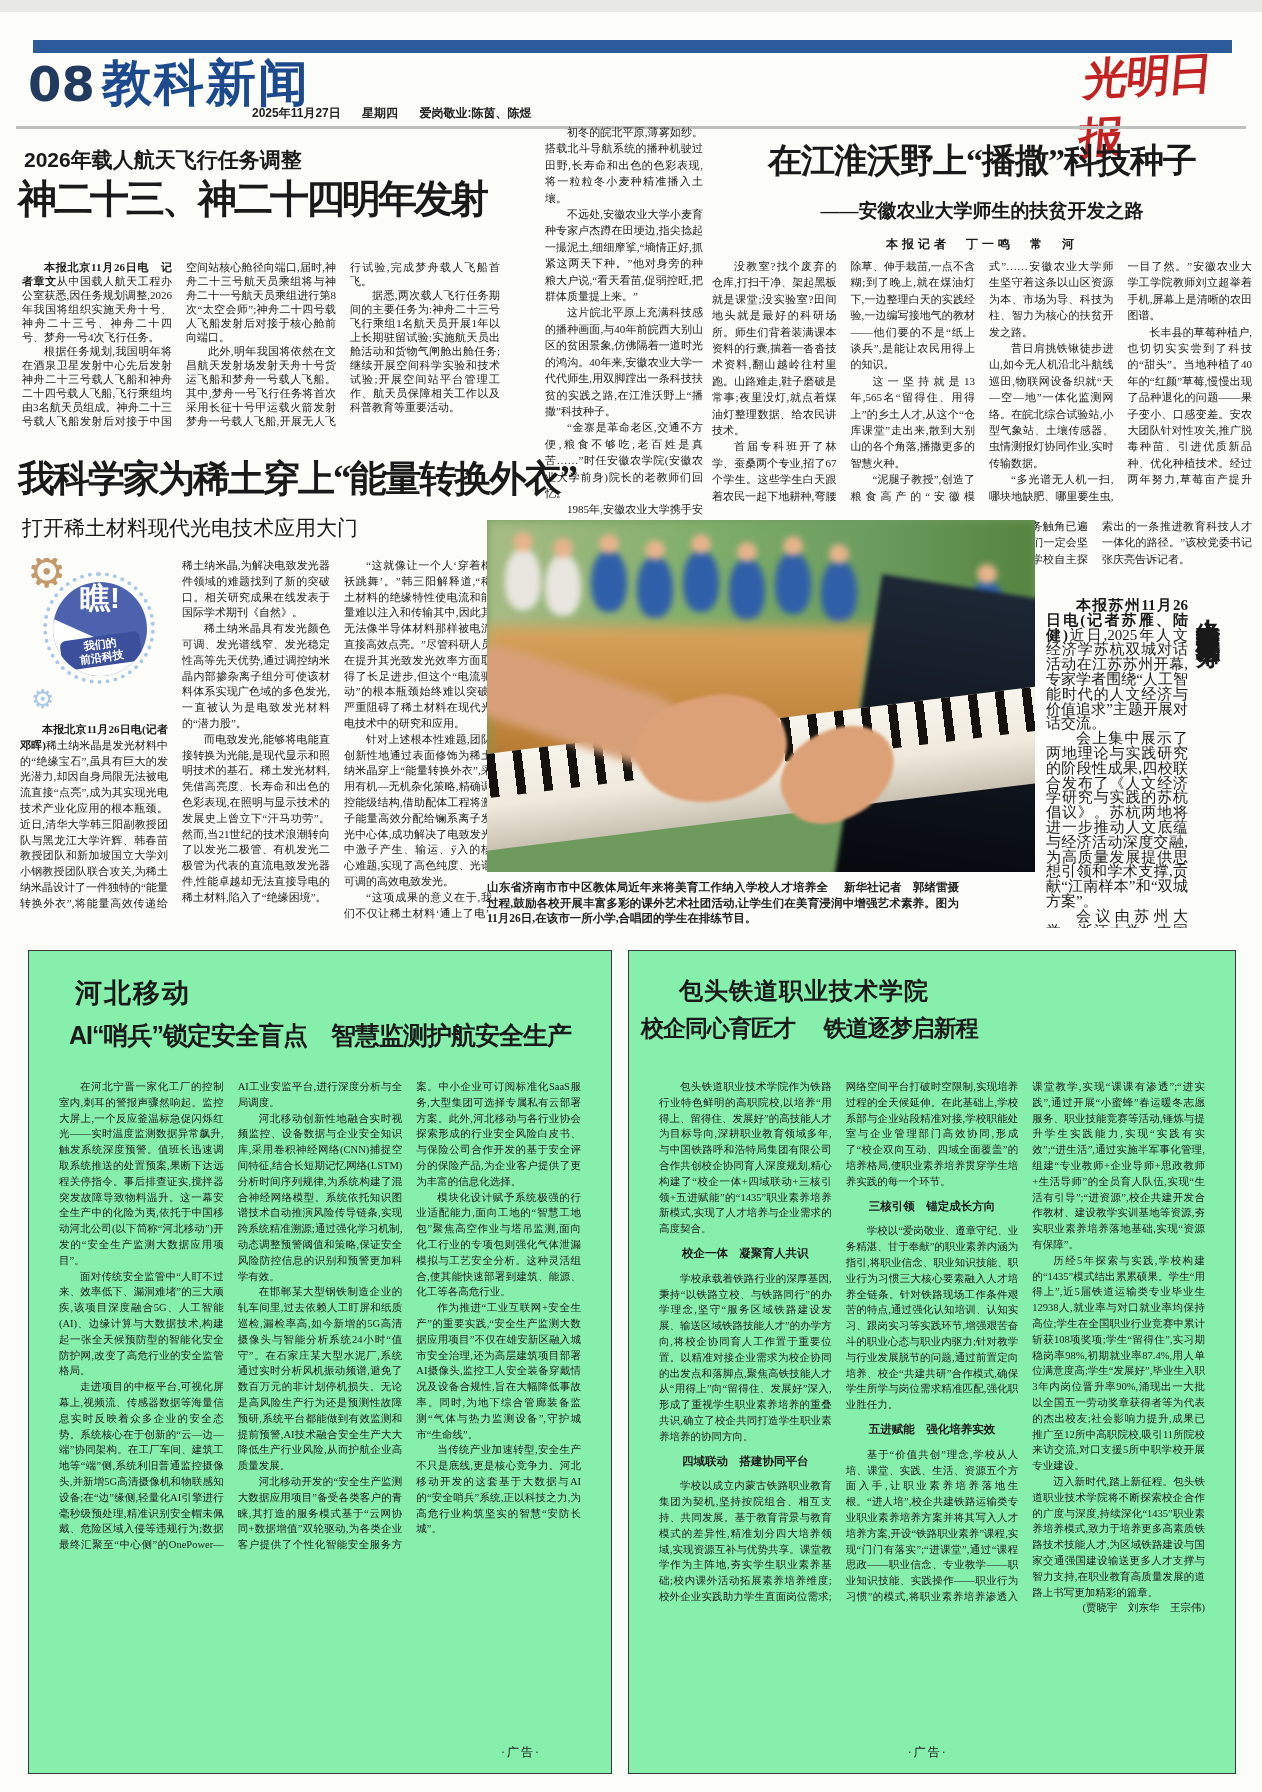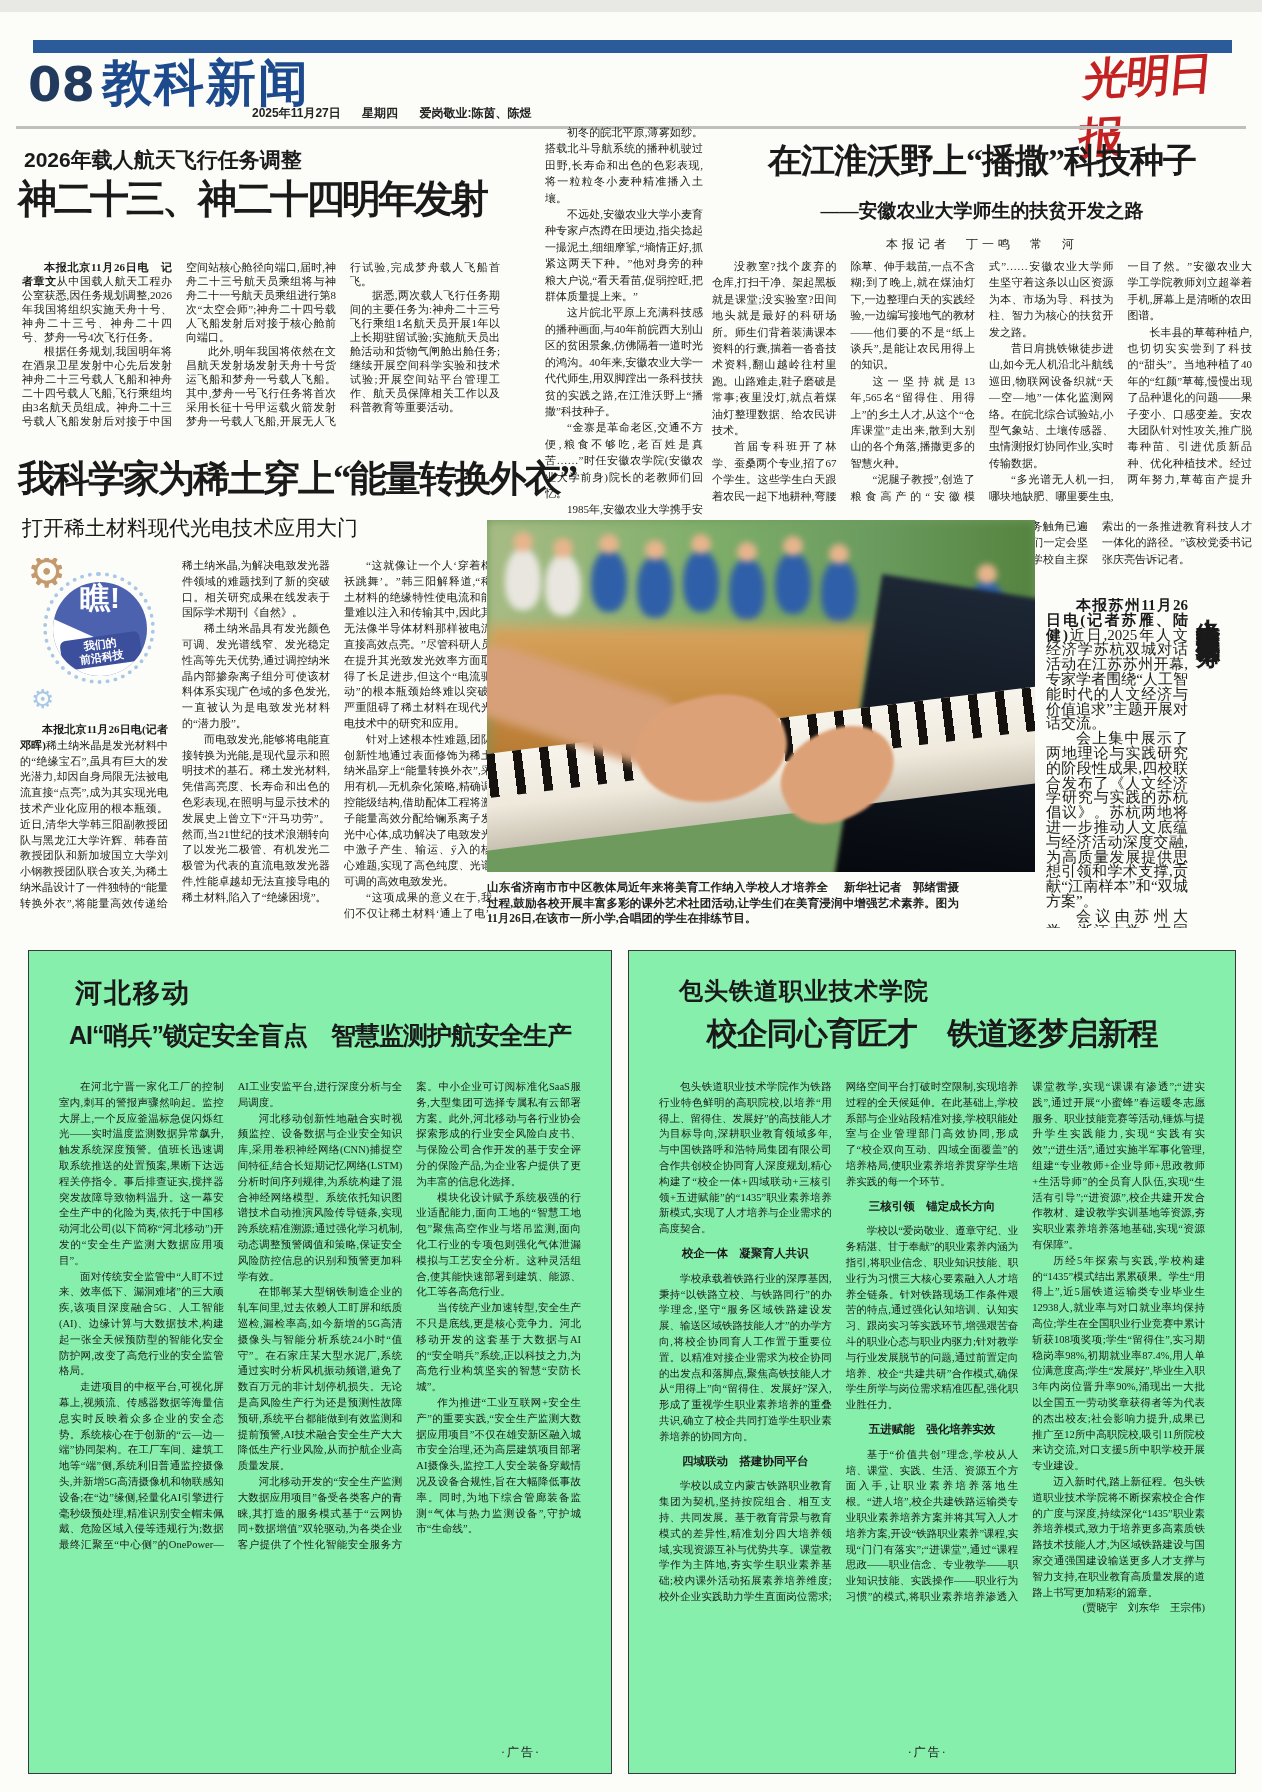--- a/index.html
+++ b/index.html
@@ -33,21 +33,21 @@
   .sf-kicker{left:24px;top:134px;font-size:21px;font-weight:bold;font-family:"Liberation Sans",sans-serif;}
   .sf-headline{left:18px;top:160px;width:475px;font-size:39px;font-weight:900;letter-spacing:-3px;
                font-family:"Liberation Sans",sans-serif;}
   .sf-body{left:22px;top:248px;width:478px;height:192px;line-height:14px;}
 
   
   .ah-col1{left:545px;top:112px;width:158px;height:392px;line-height:16.4px;}
   .ah-headblock{left:712px;top:126px;width:540px;text-align:center;}
   .ah-headline{font-size:34px;font-weight:900;letter-spacing:-1px;}
   .ah-subhead{font-size:19px;margin-top:14px;font-weight:bold;}
-  .ah-byline{font-size:12px;margin-top:12px;letter-spacing:4px;}
+  .ah-byline{font-size:12px;margin-top:12px;letter-spacing:4px;font-weight:bold;}
   .ah-body{left:712px;top:246px;width:540px;height:258px;line-height:16.4px;}
   .ah-tail{left:938px;top:506px;width:314px;height:72px;line-height:16.4px;}
 
   
   .re-headline{left:18px;top:442px;width:650px;font-size:37px;font-weight:900;letter-spacing:-2px;}
   .re-subhead{left:22px;top:502px;font-size:21px;}
   .re-body{left:20px;top:546px;width:472px;height:364px;line-height:15.8px;}
 
   
   .badge{position:relative;width:130px;height:152px;break-inside:avoid;margin:4px auto 8px auto;}
@@ -104,21 +104,21 @@
   .adbox{border:1px solid #3a3a3a;background:#86efac;}
   .adL{left:28px;top:938px;width:584px;height:824px;}
   .adR{left:628px;top:938px;width:608px;height:824px;}
   .ad-brand{position:absolute;left:46px;top:24px;font-size:27px;font-weight:900;
             font-family:"Liberation Sans",sans-serif;letter-spacing:2px;}
   .adL-headline{position:absolute;left:0;top:68px;width:100%;text-align:center;font-size:25px;font-weight:900;
             font-family:"Liberation Sans",sans-serif;letter-spacing:-1px;}
   .adL-headline span{margin:0 9px;}
   .adR-brand{position:absolute;left:50px;top:24px;font-size:24px;font-weight:900;
             font-family:"Liberation Sans",sans-serif;letter-spacing:1px;}
-  .adR-headline{position:absolute;left:0;top:62px;width:100%;text-align:center;font-size:31px;font-weight:900;
+  .adR-headline{position:absolute;left:0;top:62px;width:100%;font-size:23px;font-weight:900;
             letter-spacing:-1px;}
   .adR-headline span{margin:0 12px;}
   .ad-body{position:absolute;left:30px;right:30px;top:128px;bottom:52px;font-size:10.5px;line-height:15.8px;
            overflow:hidden;}
   .subhead-center{text-align:center;font-weight:bold;font-size:11.5px;margin:9px 0;
                   font-family:"Liberation Sans",sans-serif;break-inside:avoid;}
   .admark{position:absolute;bottom:12px;font-size:12px;letter-spacing:2px;color:#222;}
   .adL .admark{right:70px;}
   .adR .admark{left:46%;}
 </style>
@@ -236,22 +236,22 @@
       <span data-name="ad-left-headline-2">智慧监测护航安全生产</span>
     </div>
     <div class="ad-body cols3" data-name="ad-left-body">
         <p class="para" data-name="paragraph">在河北宁晋一家化工厂的控制室内,刺耳的警报声骤然响起。监控大屏上,一个反应釜温标急促闪烁红光——实时温度监测数据异常飙升,触发系统深度预警。值班长迅速调取系统推送的处置预案,果断下达远程关停指令。事后排查证实,搅拌器突发故障导致物料温升。这一幕安全生产中的化险为夷,依托于中国移动河北公司(以下简称“河北移动”)开发的“安全生产监测大数据应用项目”。</p>
         <p class="para" data-name="paragraph">面对传统安全监管中“人盯不过来、效率低下、漏洞难堵”的三大顽疾,该项目深度融合5G、人工智能(AI)、边缘计算与大数据技术,构建起一张全天候预防型的智能化安全防护网,改变了高危行业的安全监管格局。</p>
         <p class="para" data-name="paragraph">走进项目的中枢平台,可视化屏幕上,视频流、传感器数据等海量信息实时反映着众多企业的安全态势。系统核心在于创新的“云—边—端”协同架构。在工厂车间、建筑工地等“端”侧,系统利旧普通监控摄像头,并新增5G高清摄像机和物联感知设备;在“边”缘侧,轻量化AI引擎进行毫秒级预处理,精准识别安全帽未佩戴、危险区域入侵等违规行为;数据最终汇聚至“中心侧”的OnePower—AI工业安监平台,进行深度分析与全局调度。</p>
         <p class="para" data-name="paragraph">河北移动创新性地融合实时视频监控、设备数据与企业安全知识库,采用卷积神经网络(CNN)捕捉空间特征,结合长短期记忆网络(LSTM)分析时间序列规律,为系统构建了混合神经网络模型。系统依托知识图谱技术自动推演风险传导链条,实现跨系统精准溯源;通过强化学习机制,动态调整预警阈值和策略,保证安全风险防控信息的识别和预警更加科学有效。</p>
         <p class="para" data-name="paragraph">在邯郸某大型钢铁制造企业的轧车间里,过去依赖人工盯屏和纸质巡检,漏检率高,如今新增的5G高清摄像头与智能分析系统24小时“值守”。在石家庄某大型水泥厂,系统通过实时分析风机振动频谱,避免了数百万元的非计划停机损失。无论是高风险生产行为还是预测性故障预研,系统平台都能做到有效监测和提前预警,AI技术融合安全生产大大降低生产行业风险,从而护航企业高质量发展。</p>
         <p class="para" data-name="paragraph">河北移动开发的“安全生产监测大数据应用项目”备受各类客户的青睐,其打造的服务模式基于“云网协同+数据增值”双轮驱动,为各类企业客户提供了个性化智能安全服务方案。中小企业可订阅标准化SaaS服务,大型集团可选择专属私有云部署方案。此外,河北移动与各行业协会探索形成的行业安全风险白皮书、与保险公司合作开发的基于安全评分的保险产品,为企业客户提供了更为丰富的信息化选择。</p>
         <p class="para" data-name="paragraph">模块化设计赋予系统极强的行业适配能力,面向工地的“智慧工地包”聚焦高空作业与塔吊监测,面向化工行业的专项包则强化气体泄漏模拟与工艺安全分析。这种灵活组合,使其能快速部署到建筑、能源、化工等各高危行业。</p>
+        <p class="para" data-name="paragraph">作为推进“工业互联网+安全生产”的重要实践,“安全生产监测大数据应用项目”不仅在雄安新区融入城市安全治理,还为高层建筑项目部署AI摄像头,监控工人安全装备穿戴情况及设备合规性,旨在大幅降低事故率。同时,为地下综合管廊装备监测“气体与热力监测设备”,守护城市“生命线”。</p>
         <p class="para" data-name="paragraph">当传统产业加速转型,安全生产不只是底线,更是核心竞争力。河北移动开发的这套基于大数据与AI的“安全哨兵”系统,正以科技之力,为高危行业构筑坚实的智慧“安防长城”。</p>
-        <p class="para" data-name="paragraph">作为推进“工业互联网+安全生产”的重要实践,“安全生产监测大数据应用项目”不仅在雄安新区融入城市安全治理,还为高层建筑项目部署AI摄像头,监控工人安全装备穿戴情况及设备合规性,旨在大幅降低事故率。同时,为地下综合管廊装备监测“气体与热力监测设备”,守护城市“生命线”。</p>
       </div>
     <div class="admark" data-name="ad-left-mark">·广告·</div>
   </div>
 
   <div class="abs adbox adR" data-name="baotou-railway-ad">
     <div class="adR-brand" data-name="ad-right-brand">包头铁道职业技术学院</div>
     <div class="adR-headline" data-name="ad-right-headline">
       <span data-name="ad-right-headline-1">校企同心育匠才</span>
       <span data-name="ad-right-headline-2">铁道逐梦启新程</span>
     </div>

